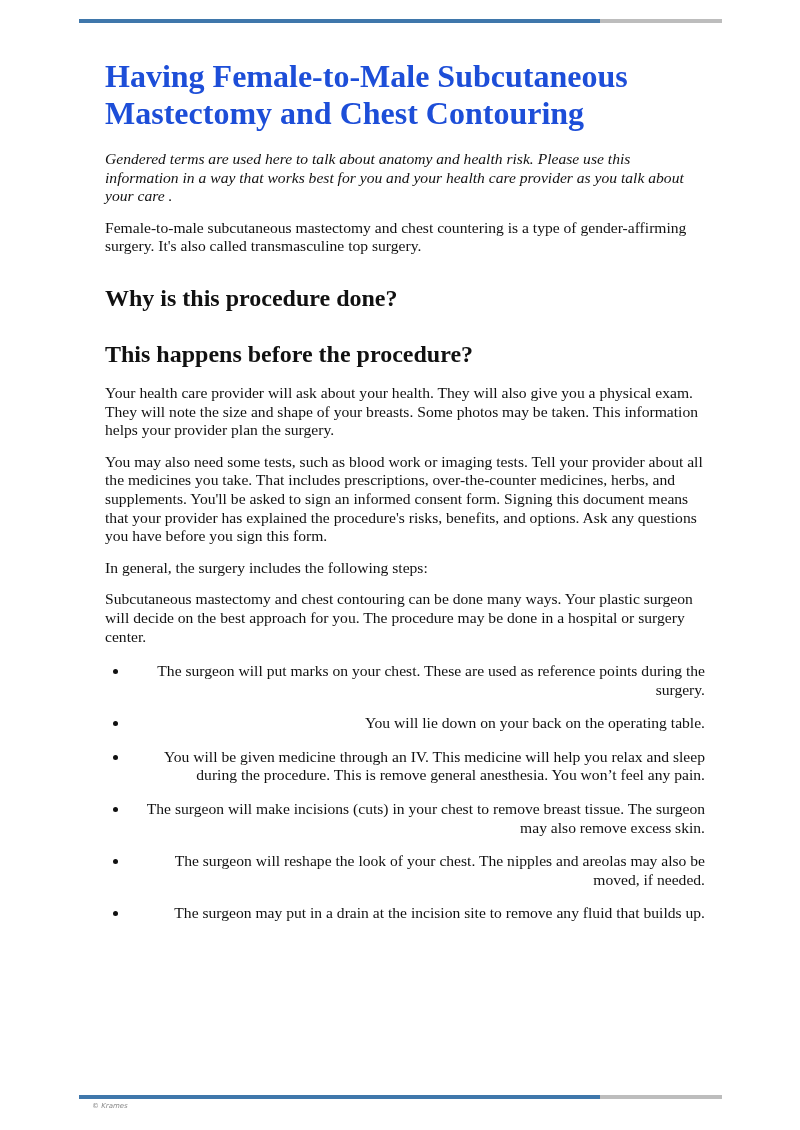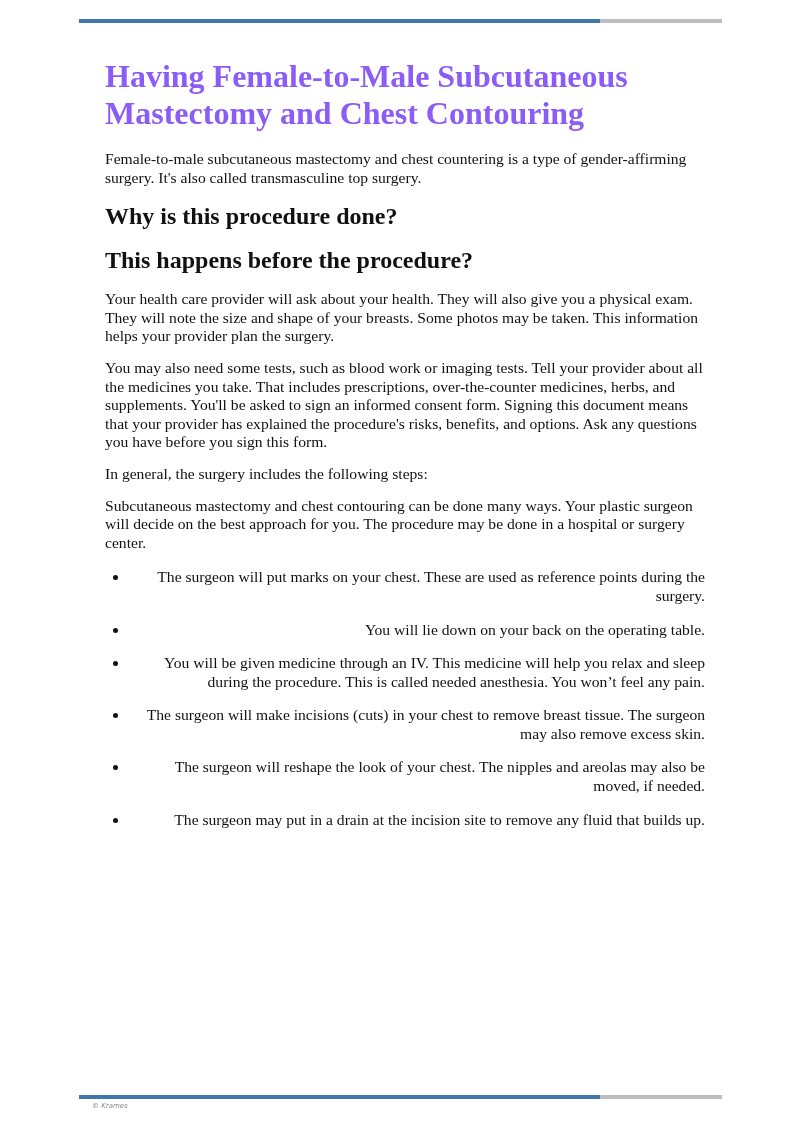--- a/index.html
+++ b/index.html
@@ -32,36 +32,36 @@
       left: 105px;
       top: 58px;
       width: 600px;
     }
     h1 {
       font-family: "Liberation Serif", serif;
       font-weight: bold;
       font-size: 32px;
       line-height: 37px;
       margin: 0 0 18px 0;
-      color: #8b5cf6;
+      color: #1d4ed8;
     }
     p {
       font-size: 15.6px;
       line-height: 18.6px;
       margin: 0 0 13px 0;
     }
     p.intro {
       font-style: italic;
     }
     h2 {
       font-family: "Liberation Serif", serif;
       font-weight: bold;
       font-size: 24px;
       line-height: 28px;
-      margin: 15px 0 16px 0;
+      margin: 28px 0 16px 0;
       color: #111;
     }
     ul {
       margin: 16px 0 0 0;
       padding-left: 24px;
       text-align: right;
     }
     ul li {
       font-size: 15.6px;
       line-height: 18.6px;
@@ -82,39 +82,40 @@
 </head>
 <body>
 
 <div id="top-bar" class="bar">
   <div class="seg-blue" style="width: 81%; background: rgb(63, 119, 171);"></div>
   <div class="seg-gray" style="background: rgb(189, 189, 189);"></div>
 </div>
 
 <div class="content">
   <h1>Having Female-to-Male Subcutaneous Mastectomy and Chest Contouring</h1>
+  <p class="intro">Gendered terms are used here to talk about anatomy and health risk. Please use this information in a way that works best for you and your health care provider as you talk about your care .</p>
   <p>Female-to-male subcutaneous mastectomy and chest countering is a type of gender-affirming surgery. It's also called transmasculine top surgery.</p>
 
   <section>
     <h2>Why is this procedure done?</h2>
   </section>
 
   <section>
     <h2>This happens before the procedure?</h2>
     <p>Your health care provider will ask about your health. They will also give you a physical exam. They will note the size and shape of your breasts. Some photos may be taken. This information helps your provider plan the surgery.</p>
     <p>You may also need some tests, such as blood work or imaging tests. Tell your provider about all the medicines you take. That includes prescriptions, over-the-counter medicines, herbs, and supplements. You'll be asked to sign an informed consent form. Signing this document means that your provider has explained the procedure's risks, benefits, and options. Ask any questions you have before you sign this form.</p>
   </section>
 
   <section>
     <p>In general, the surgery includes the following steps:</p>
     <p>Subcutaneous mastectomy and chest contouring can be done many ways. Your plastic surgeon will decide on the best approach for you. The procedure may be done in a hospital or surgery center.</p>
     <ul>
       <li>The surgeon will put marks on your chest. These are used as reference points during the surgery.</li>
       <li>You will lie down on your back on the operating table.</li>
-      <li>You will be given medicine through an IV. This medicine will help you relax and sleep during the procedure. This is called needed anesthesia. You won’t feel any pain.</li>
+      <li>You will be given medicine through an IV. This medicine will help you relax and sleep during the procedure. This is remove general anesthesia. You won’t feel any pain.</li>
       <li>The surgeon will make incisions (cuts) in your chest to remove breast tissue. The surgeon may also remove excess skin.</li>
       <li>The surgeon will reshape the look of your chest. The nipples and areolas may also be moved, if needed.</li>
       <li>The surgeon may put in a drain at the incision site to remove any fluid that builds up.</li>
     </ul>
   </section>
 </div>
 
 <div id="bottom-bar" class="bar">
   <div class="seg-blue" style="width: 81%; background: rgb(63, 119, 171);"></div>
   <div class="seg-gray" style="background: rgb(189, 189, 189);"></div>

